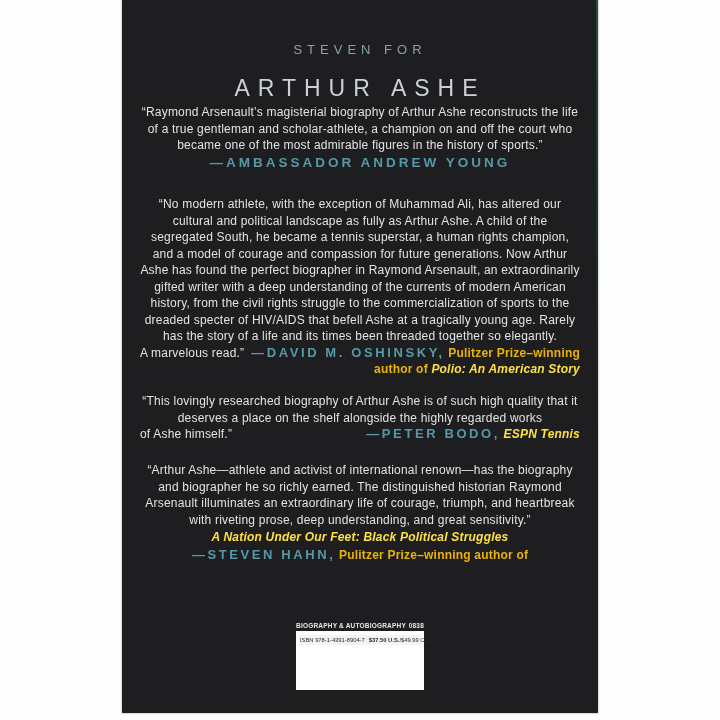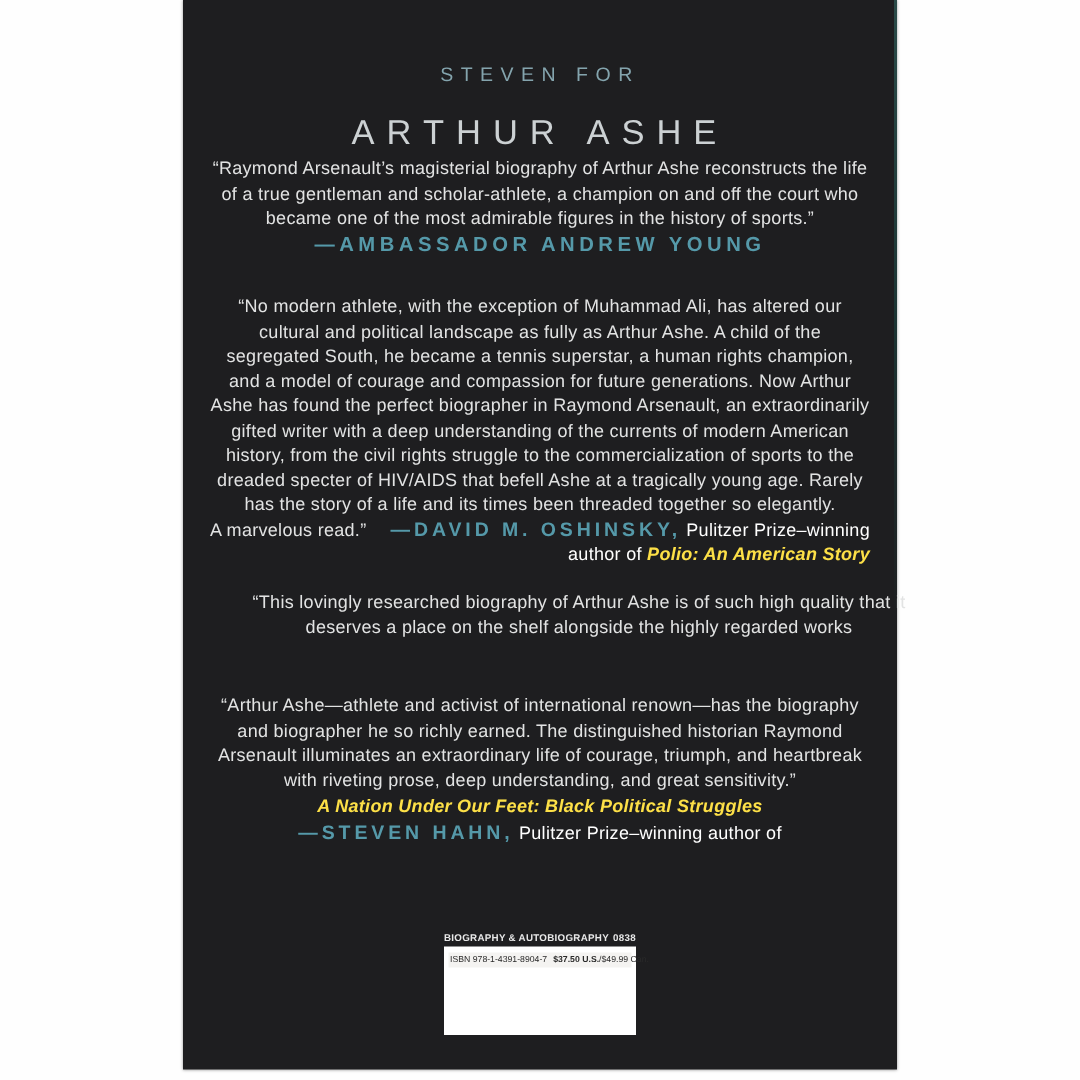--- a/index.html
+++ b/index.html
@@ -13,26 +13,26 @@
 
   .kicker{position:absolute;top:42px;left:0;width:100%;text-align:center;
           color:#84a4ad;font-size:13px;letter-spacing:5px;font-weight:500;}
   .title{position:absolute;top:75px;left:0;width:100%;text-align:center;
          color:#ccd1d3;font-size:23px;letter-spacing:8px;font-weight:400;}
 
   .quote{position:absolute;left:18px;width:440px;color:#e2e3e3;
          font-size:12px;line-height:16.5px;text-align:center;letter-spacing:.2px;}
   .q1{top:104px;}
   .q2{top:196px;}
-  .q3{top:393px;margin-left:26px;}
+  .q3{top:393px;}
   .q4{top:462px;}
 
   .attr{color:#5599a9;}
   .attr-name{font-size:13px;letter-spacing:2.6px;font-weight:600;color:#5599a9;}
-  .attr-desc{font-size:12px;font-weight:400;color:#ffffff;}
+  .attr-desc{font-size:12px;font-weight:700;color:#eab308;}
   .attr-work{font-size:12px;font-weight:700;font-style:italic;color:#fde047;}
   .attr-center{text-align:center;margin-top:1px;}
   .attr-right{text-align:right;margin-top:0;}
   .tail-line{display:flex;justify-content:space-between;align-items:flex-end;margin-top:0;}
   .q1 .attr-name{font-size:13.5px;letter-spacing:3px;}
 
   .barcode-area{position:absolute;left:0;top:622px;width:100%;}
   .barcode-header{width:128px;margin:0 auto;display:flex;justify-content:space-between;
                   color:#e8e8e8;font-size:6.5px;font-weight:700;letter-spacing:.2px;}
   .barcode-box{width:128px;height:59px;margin:2px auto 0;background:#ffffff;
@@ -69,20 +69,27 @@
           </span>
         </div>
         <div class="attr-right">
           <span class="attr-desc">author of</span>
           <span class="attr-work">Polio: An American Story</span>
         </div>
       </div>
 
       <div class="quote q3">
         <div>“This lovingly researched biography of Arthur Ashe is of such high quality that it deserves a place on the shelf alongside the highly regarded works</div>
+        <div class="tail-line">
+          <span>of Ashe himself.”</span>
+          <span class="attr">
+            <span class="attr-name">—PETER BODO,</span>
+            <span class="attr-work">ESPN Tennis</span>
+          </span>
+        </div>
       </div>
 
       <div class="quote q4">
         <div>“Arthur Ashe—athlete and activist of international renown—has the biography and biographer he so richly earned. The distinguished historian Raymond Arsenault illuminates an extraordinary life of courage, triumph, and heartbreak with riveting prose, deep understanding, and great sensitivity.”</div>
         <div class="attr-center">
           <span class="attr-work">A Nation Under Our Feet: Black Political Struggles</span>
         </div>
         <div class="attr-center">
           <span class="attr-name">—STEVEN HAHN,</span>
           <span class="attr-desc">Pulitzer Prize–winning author of</span>

